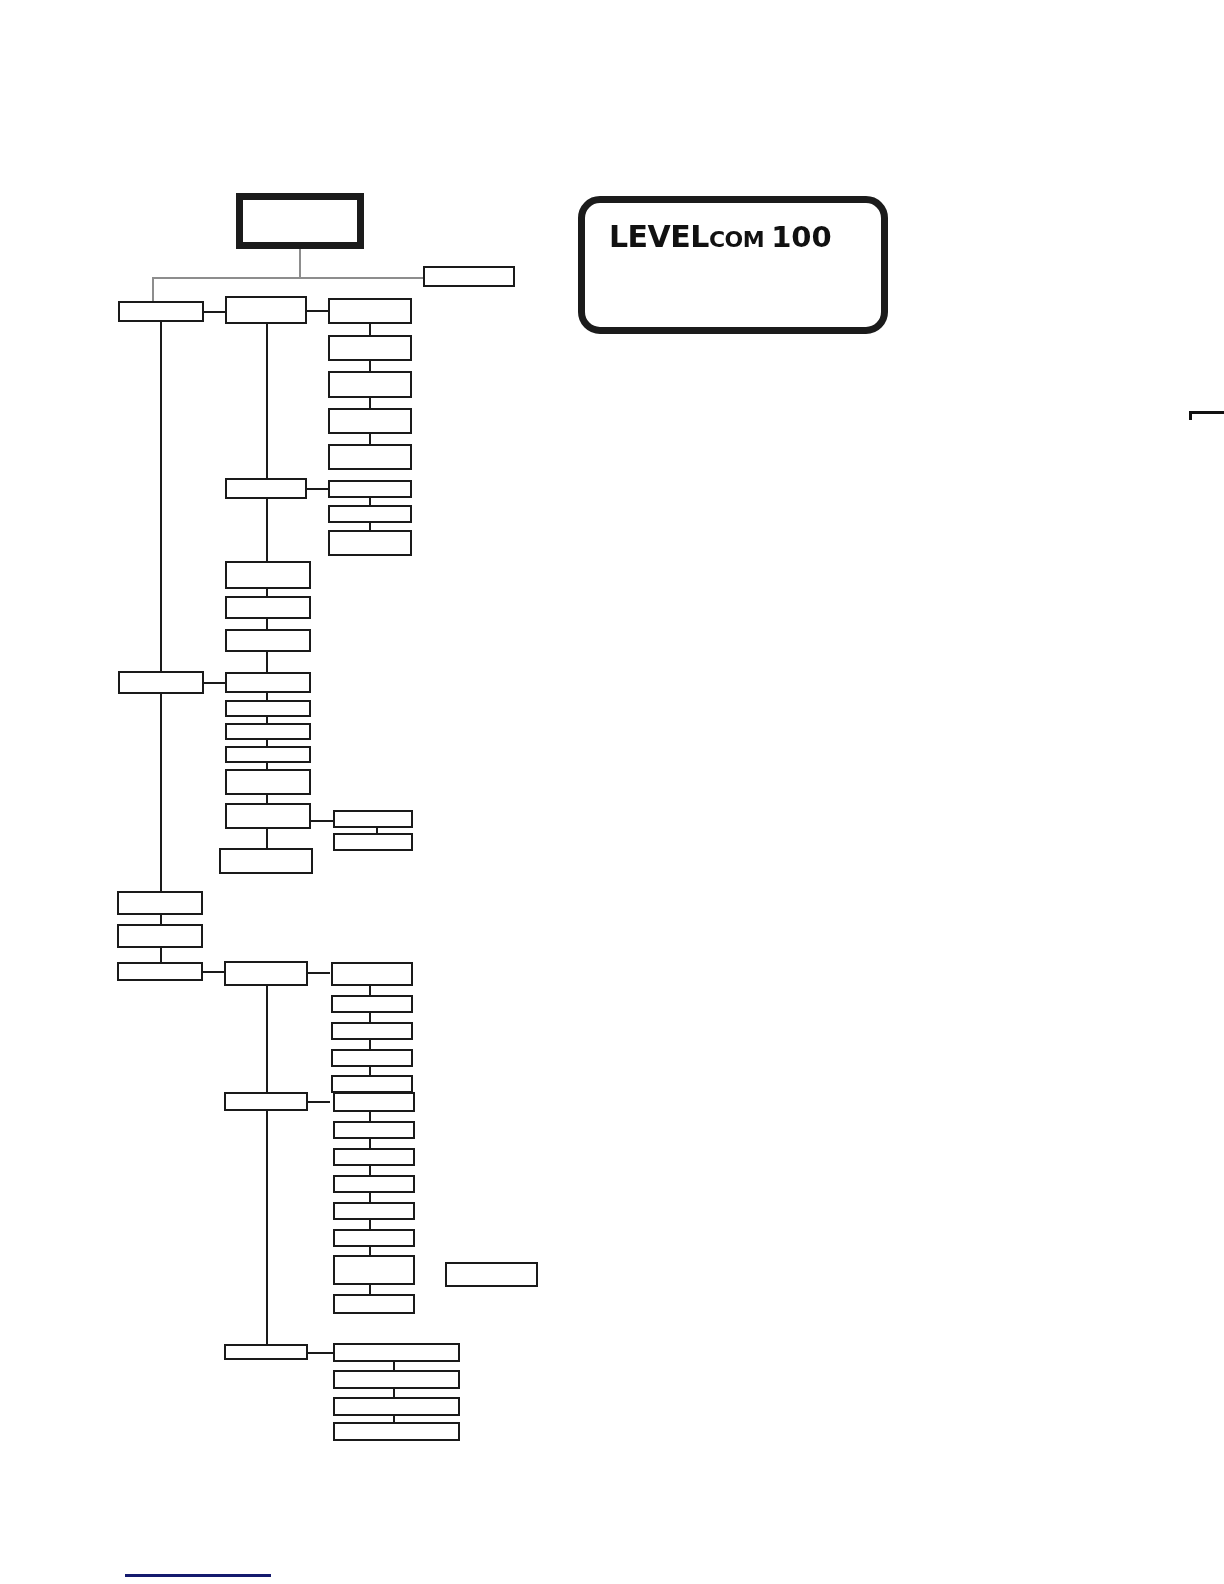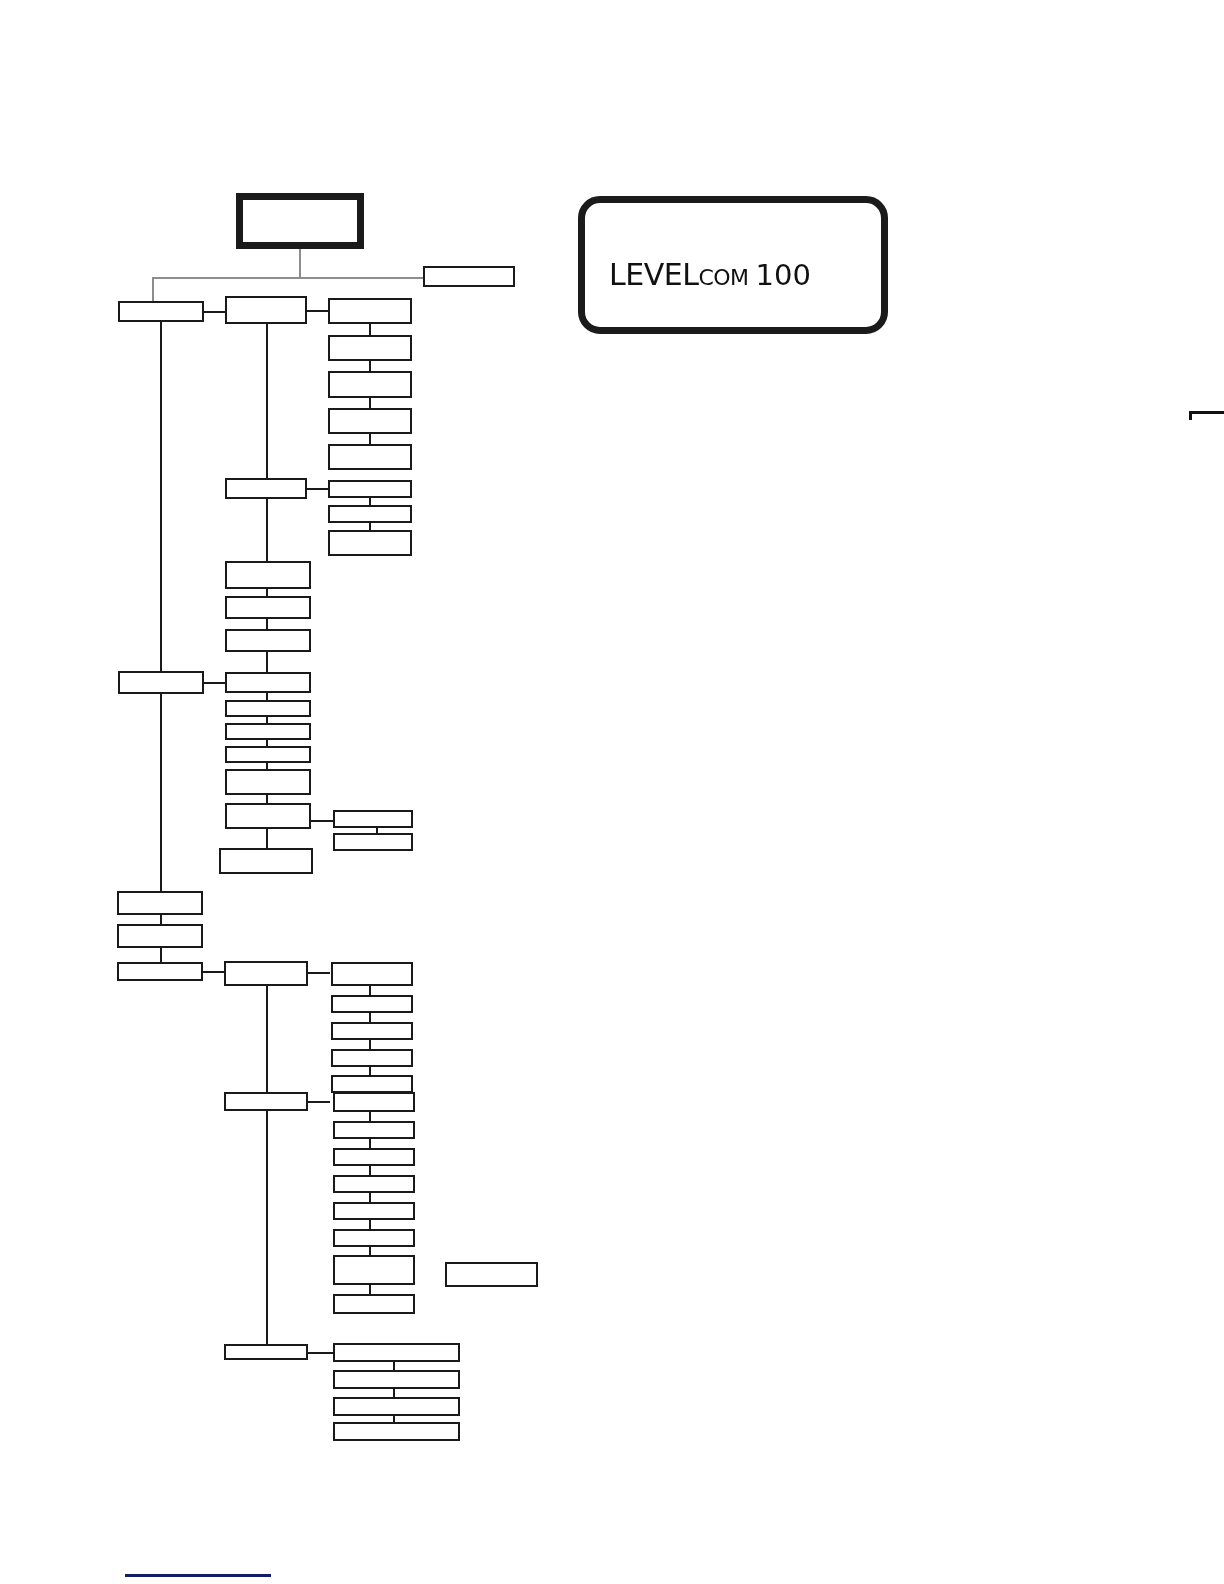--- a/index.html
+++ b/index.html
@@ -39,24 +39,23 @@
     position:absolute;
     box-sizing:border-box;
     background:#ffffff;
     border:7px solid #1b1b1b;
     border-radius:22px;
   }
   .logo-text{
     position:absolute;
     left:24px;top:16px;
     font-family:"DejaVu Sans",sans-serif;
-    font-weight:normal;
+    font-weight:bold;
     color:#111;
     white-space:nowrap;
-    margin-top:38px;
   }
   .logo-text .big{font-size:30px;letter-spacing:-0.5px;}
   .logo-text .small{font-size:22px;letter-spacing:-0.5px;}
   .logo-text .num{font-size:29px;letter-spacing:0px;margin-left:7px;}
   .logo-bar{
     position:absolute;
     left:26px;top:14px;
     width:46px;height:3px;background:#111;
   }
   .logo-tick{

